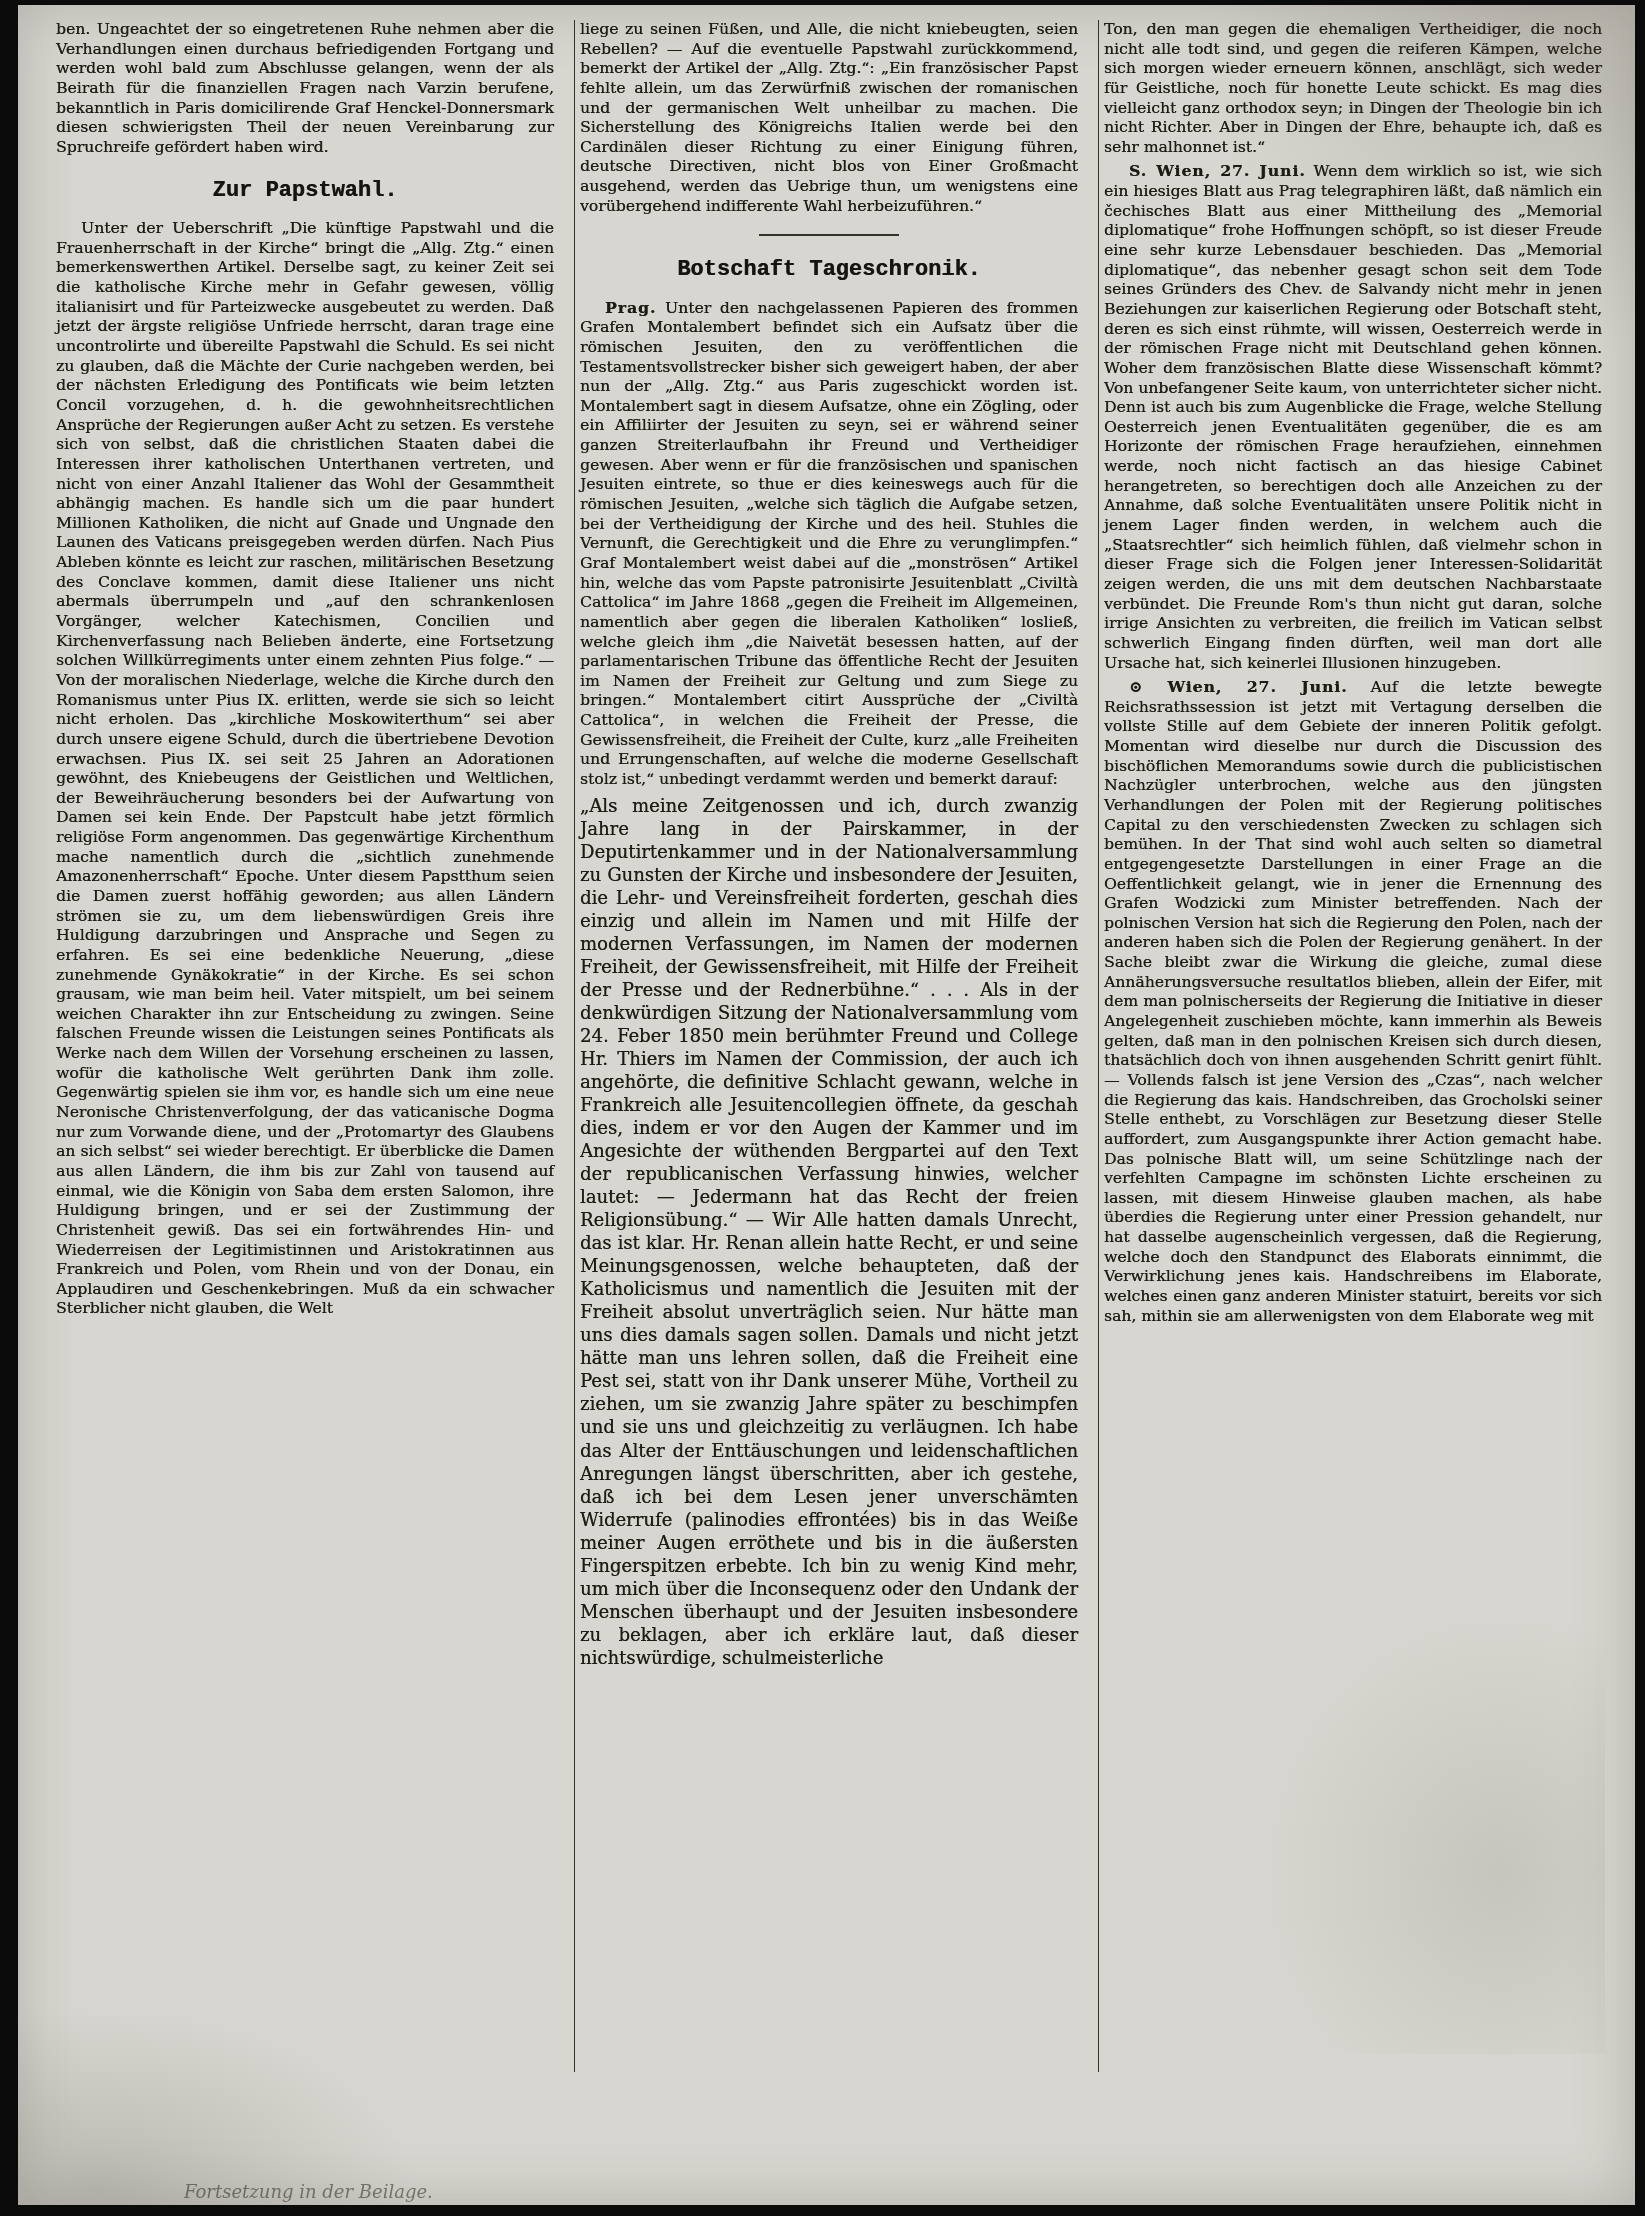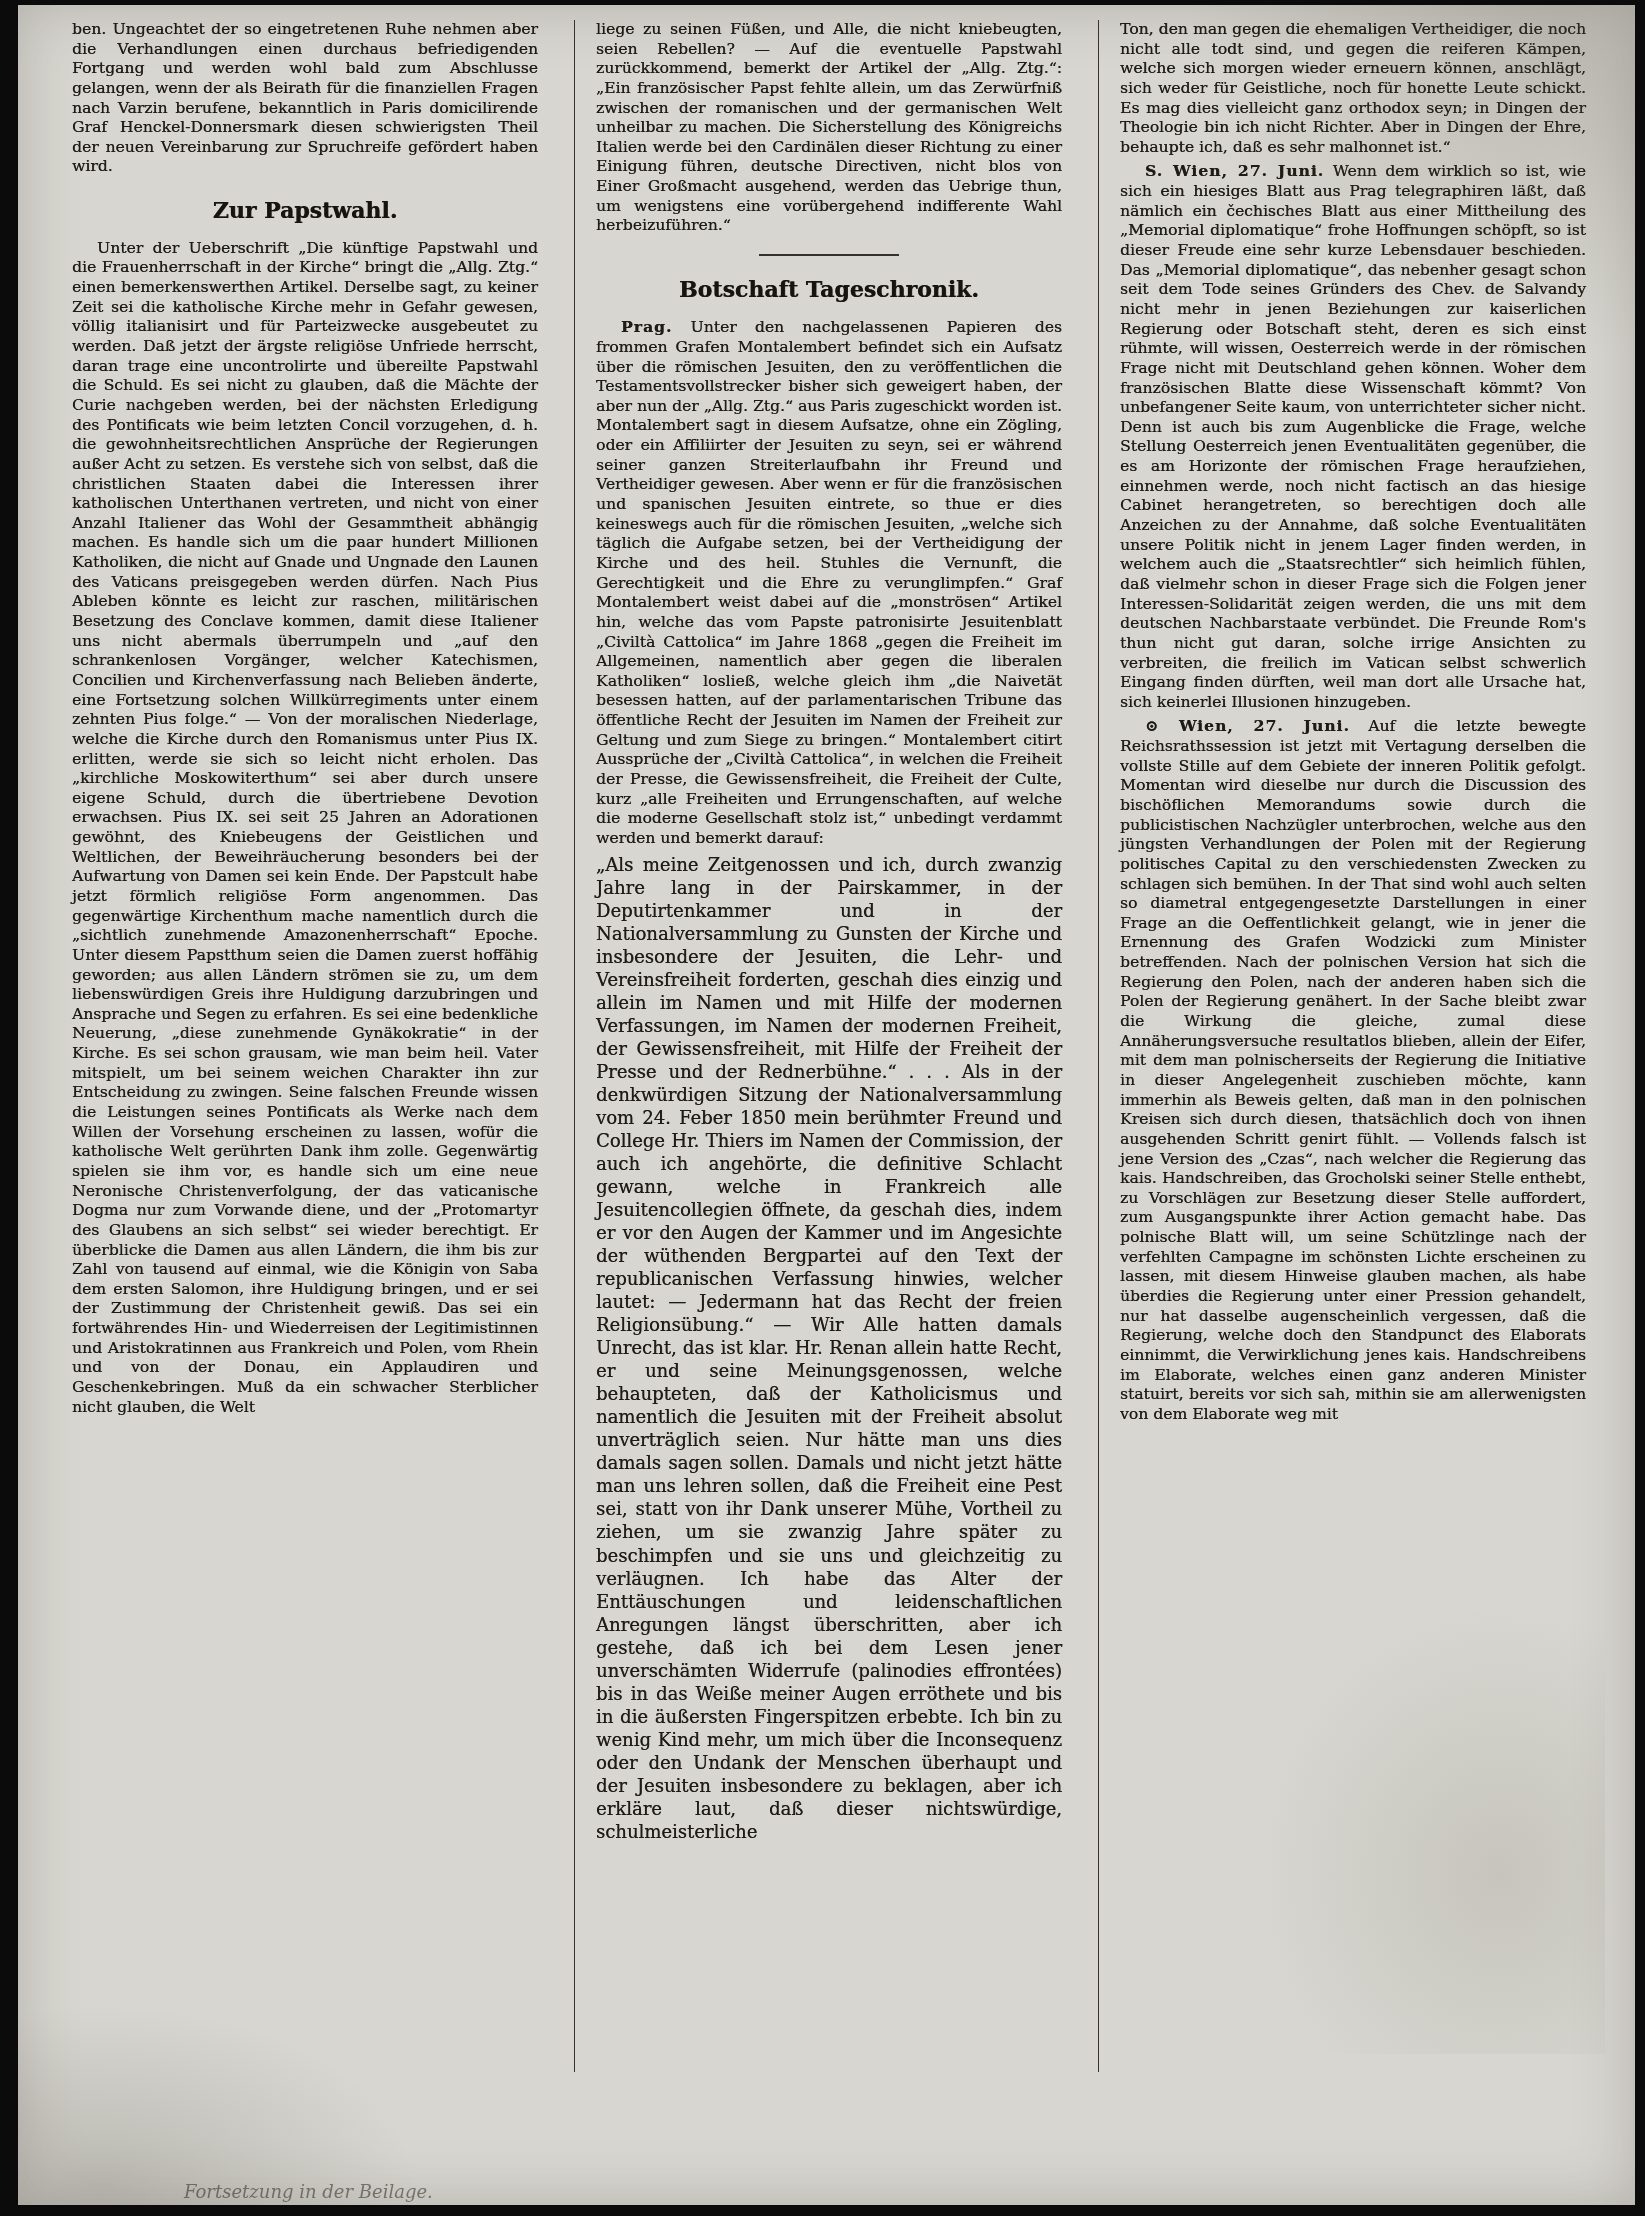--- a/index.html
+++ b/index.html
@@ -45,26 +45,27 @@
     text-align: justify;
     color: #1e1b15;
     text-shadow: 0.3px 0 0 rgba(28,24,17,0.8);
     padding: 0 5px;
     overflow: hidden;
   }
   .col + .col {
     border-left: 1.5px solid #36332b;
     margin-left: 15px;
   }
-  .col p { margin: 0 16px 4px; text-indent: 25px; }
+  .col p { margin: 0 0 4px; text-indent: 25px; }
   .col p.noindent { text-indent: 0; }
   .col h2 {
     text-align: center; font-size: 22px; font-weight: bold;
     margin: 20px 0 14px; color: #17140f;
     text-shadow: 0.5px 0 0 rgba(23,20,15,0.85);
+    font-family: Liberation Mono, monospace;
   }
   .sep { width: 140px; height: 1.5px; background: #35322a; margin: 18px auto 15px; }
   .lead { font-weight: bold; letter-spacing: 1px; }
   .small { font-size: 18px; line-height: 1.28; }
   .footer-note {
     position: absolute; left: 166px; bottom: 3px;
     font-size: 18px; color: rgba(45,42,33,0.55);
     font-style: italic;
     margin-top: 13px;
   }

